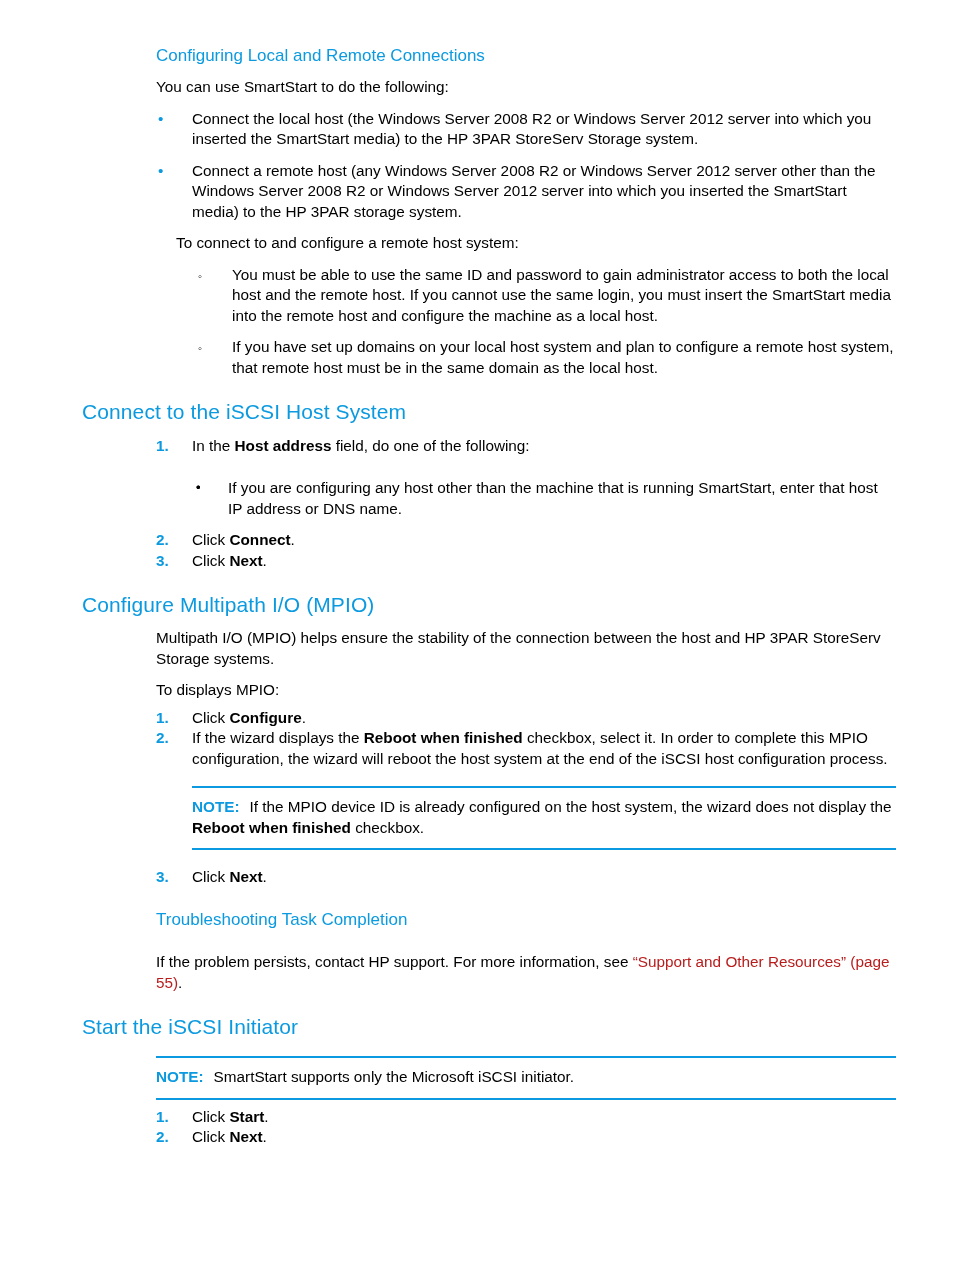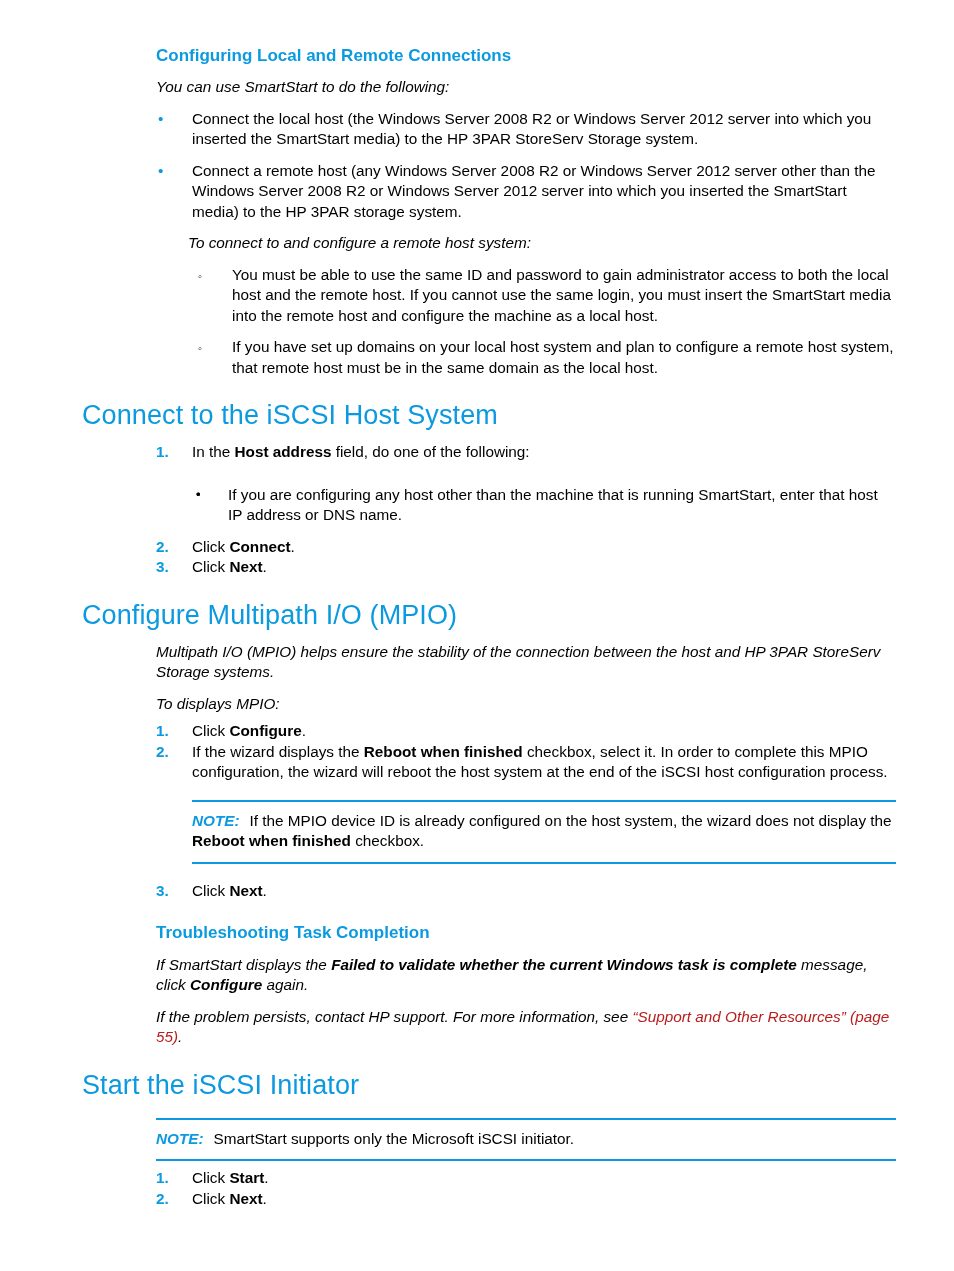--- a/index.html
+++ b/index.html
@@ -19,46 +19,45 @@
     position: relative;
     width: 954px;
     height: 1271px;
     box-sizing: border-box;
     padding: 46px 58px 0 82px;
   }
 
   
   h1.h-lvl1 {
     color: #0b9ae0;
-    font-size: 27px;
+    font-size: 21px;
     font-weight: normal;
     letter-spacing: 0.1px;
     margin: 0;
     padding: 0;
     line-height: 1.15;
   }
   h2.h-lvl2 {
     color: #0b9ae0;
     font-size: 17px;
-    font-weight: bold;
+    font-weight: normal;
     margin: 0;
     padding: 0;
     line-height: 1.2;
   }
 
   
   .indent {
     margin-left: 74px;
   }
   p.body {
     font-size: 15.3px;
     line-height: 20.5px;
     margin: 0;
     padding: 0;
-    font-style: italic;
   }
   .gap-xs { height: 7px; }
   .gap-s  { height: 11px; }
   .gap-m  { height: 17px; }
   .gap-l  { height: 22px; }
 
   
   ul.blist, ul.klist, ol.nlist {
     list-style: none;
     margin: 0;
@@ -144,21 +143,20 @@
   }
   .note p {
     font-size: 15.3px;
     line-height: 20.5px;
     margin: 0;
   }
   .note .note-label {
     color: #0b9ae0;
     font-weight: bold;
     margin-right: 10px;
-    font-style: italic;
   }
 
   
   .footer {
     position: absolute;
     left: 82px;
     right: 58px;
     bottom: 26px;
     text-align: right;
     font-size: 13.6px;
@@ -183,21 +181,21 @@
         <span class="marker">•</span>
         <span>Connect the local host (the Windows Server 2008 R2 or Windows Server 2012 server into which you inserted the SmartStart media) to the HP 3PAR StoreServ Storage system.</span>
       </li>
       <li class="spaced">
         <span class="marker">•</span>
         <span>Connect a remote host (any Windows Server 2008 R2 or Windows Server 2012 server other than the Windows Server 2008 R2 or Windows Server 2012 server into which you inserted the SmartStart media) to the HP 3PAR storage system.</span>
       </li>
     </ul>
 
     <div class="gap-s"></div>
-    <p class="body" style="margin-left:32px;">To connect to and configure a remote host system:</p>
+    <p class="body" style="margin-left:20px;">To connect to and configure a remote host system:</p>
     <div class="gap-s"></div>
 
     <ul class="olist" style="margin-left:36px;">
       <li>
         <span class="marker">◦</span>
         <span>You must be able to use the same ID and password to gain administrator access to both the local host and the remote host. If you cannot use the same login, you must insert the SmartStart media into the remote host and configure the machine as a local host.</span>
       </li>
       <li class="spaced" style="margin-top:11px;">
         <span class="marker">◦</span>
         <span>If you have set up domains on your local host system and plan to configure a remote host system, that remote host must be in the same domain as the local host.</span>
@@ -278,21 +276,20 @@
       <li>
         <span class="marker">3.</span>
         <span><span>Click </span><b>Next</b><span>.</span></span>
       </li>
     </ol>
 
     <div class="gap-l"></div>
 
     <h2 class="h-lvl2">Troubleshooting Task Completion</h2>
     <div class="gap-s"></div>
-    <p class="body"><span>If SmartStart displays the </span><b>Failed to validate whether the current Windows task is complete</b><span> message, click </span><b>Configure</b><span> again.</span></p>
     <div class="gap-s"></div>
     <p class="body"><span>If the problem persists, contact HP support. For more information, see </span><a class="link" href="#" style="text-decoration:none;">“Support and Other Resources”</a> <a class="link" href="#" style="text-decoration:none;">(page 55)</a><span>.</span></p>
   </div>
 
   <div class="gap-l"></div>
 
   <h1 class="h-lvl1">Start the iSCSI Initiator</h1>
   <div class="gap-m"></div>
 
   <div class="indent">

